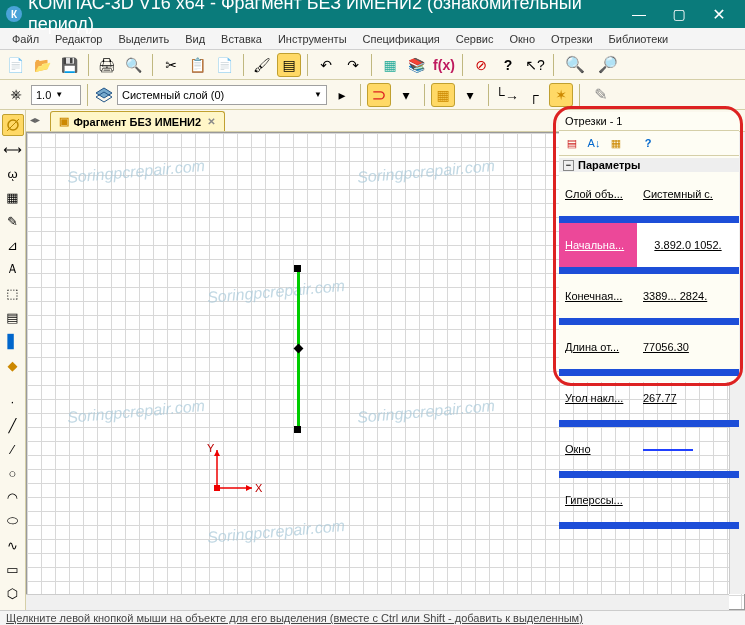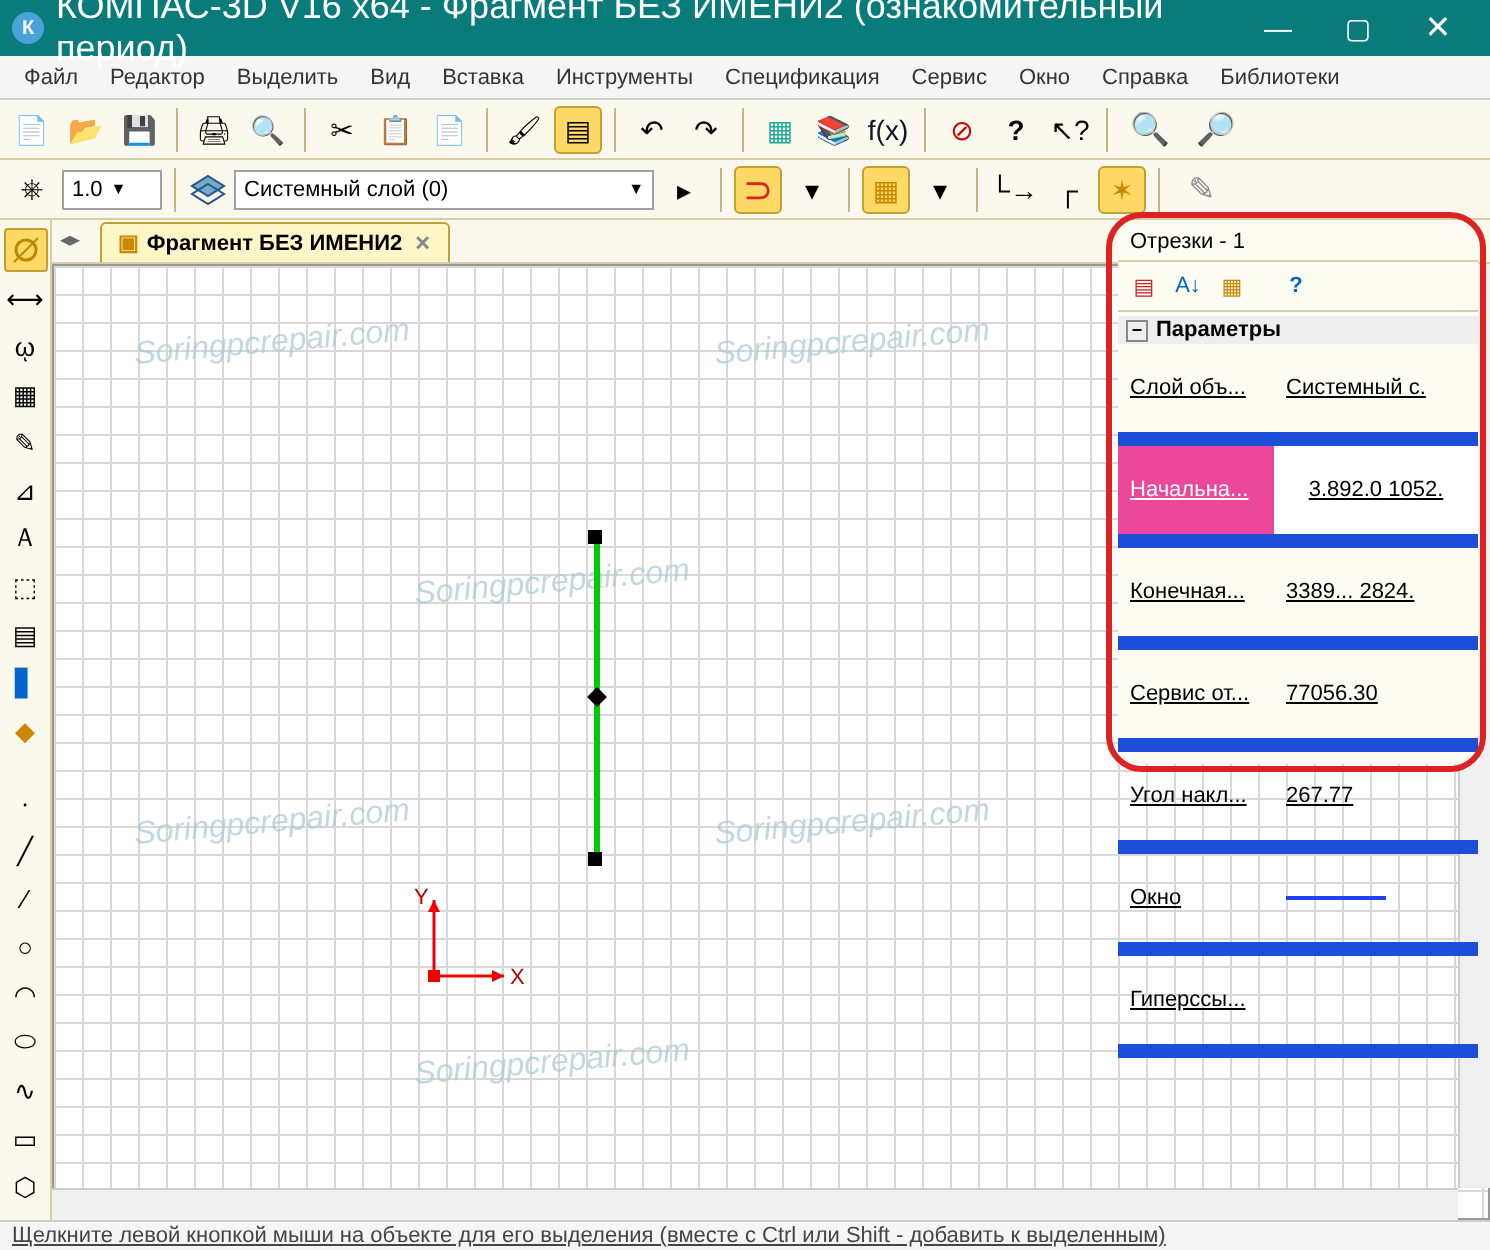--- a/index.html
+++ b/index.html
@@ -92,21 +92,21 @@
 <div class="menubar">
   <span>Файл</span>
   <span>Редактор</span>
   <span>Выделить</span>
   <span>Вид</span>
   <span>Вставка</span>
   <span>Инструменты</span>
   <span>Спецификация</span>
   <span>Сервис</span>
   <span>Окно</span>
-  <span>Справка</span>
+  <span>Отрезки</span>
   <span>Библиотеки</span>
 </div>
 
 <div class="toolbar-row">
   <div class="tb-btn">📄</div>
   <div class="tb-btn">📂</div>
   <div class="tb-btn">💾</div>
   <div class="tb-sep"></div>
   <div class="tb-btn">🖨</div>
   <div class="tb-btn">🔍</div>
@@ -116,21 +116,21 @@
   <div class="tb-btn">📄</div>
   <div class="tb-sep"></div>
   <div class="tb-btn">🖌</div>
   <div class="tb-btn active">▤</div>
   <div class="tb-sep"></div>
   <div class="tb-btn">↶</div>
   <div class="tb-btn">↷</div>
   <div class="tb-sep"></div>
   <div class="tb-btn" style="color:#2a9">▦</div>
   <div class="tb-btn" style="color:#c80">📚</div>
-  <div class="tb-btn" style="color:#0f172a;font-weight:normal">f(x)</div>
+  <div class="tb-btn" style="color:#be185d;font-weight:bold">f(x)</div>
   <div class="tb-sep"></div>
   <div class="tb-btn" style="color:#c00">⊘</div>
   <div class="tb-btn" style="font-weight:bold">?</div>
   <div class="tb-btn">↖?</div>
   <div class="tb-sep"></div>
   <div class="tb-btn big" style="color:#06c">🔍</div>
   <div class="tb-btn big" style="color:#06c">🔎</div>
 </div>
 
 <div class="toolbar-row toolbar2">
@@ -259,21 +259,21 @@
           </tr>
           <tr class="sel">
             <td class="key">Начальна...</td>
             <td class="val">3.892.0 1052.</td>
           </tr>
           <tr>
             <td class="key">Конечная...</td>
             <td class="val">3389... 2824.</td>
           </tr>
           <tr>
-            <td class="key">Сервис от...</td>
+            <td class="key">Длина от...</td>
             <td class="val">77056.30</td>
           </tr>
           <tr>
             <td class="key">Угол накл...</td>
             <td class="val">267.77</td>
           </tr>
           <tr>
             <td class="key">Окно</td>
             <td class="val"><span class="style-line"></span></td>
           </tr>

